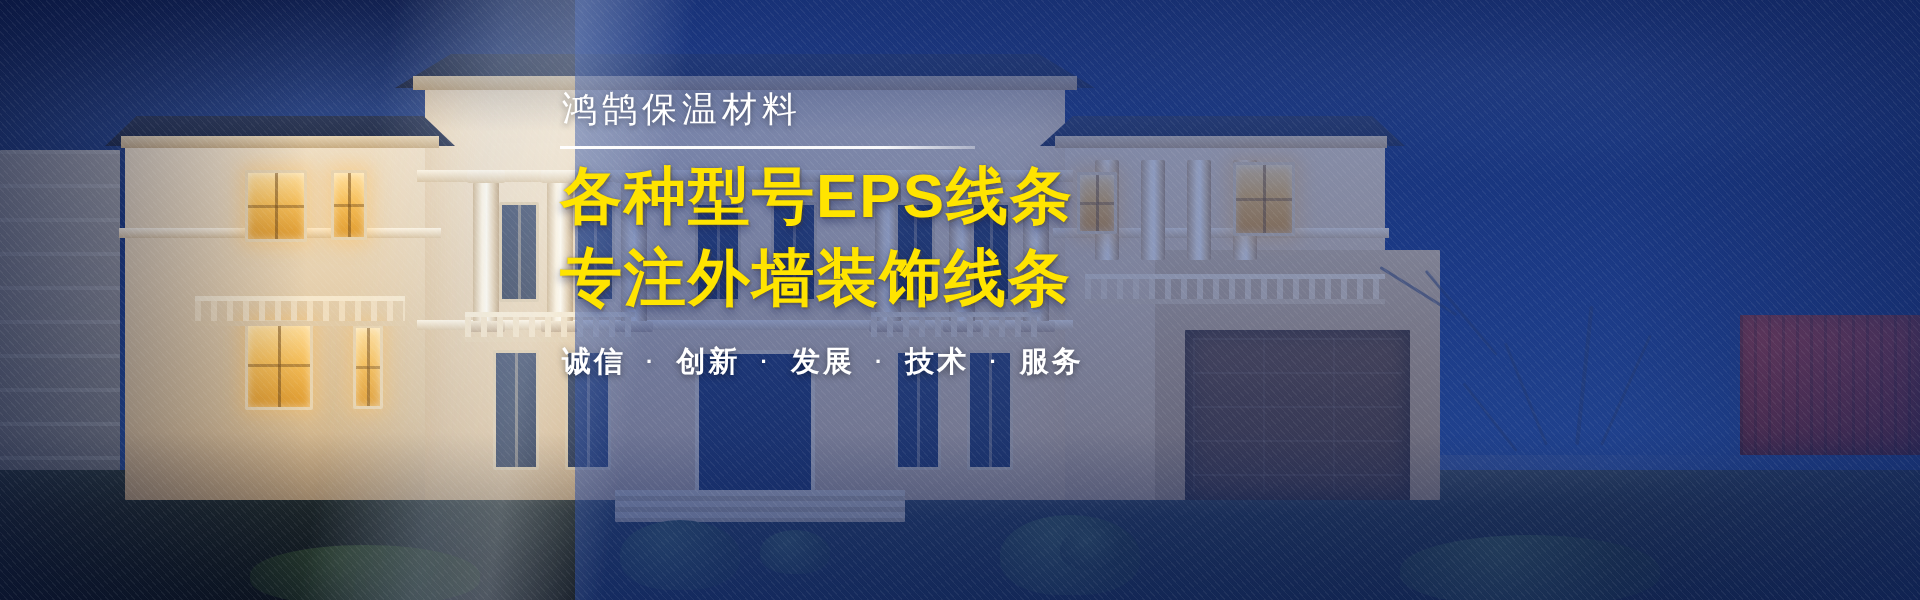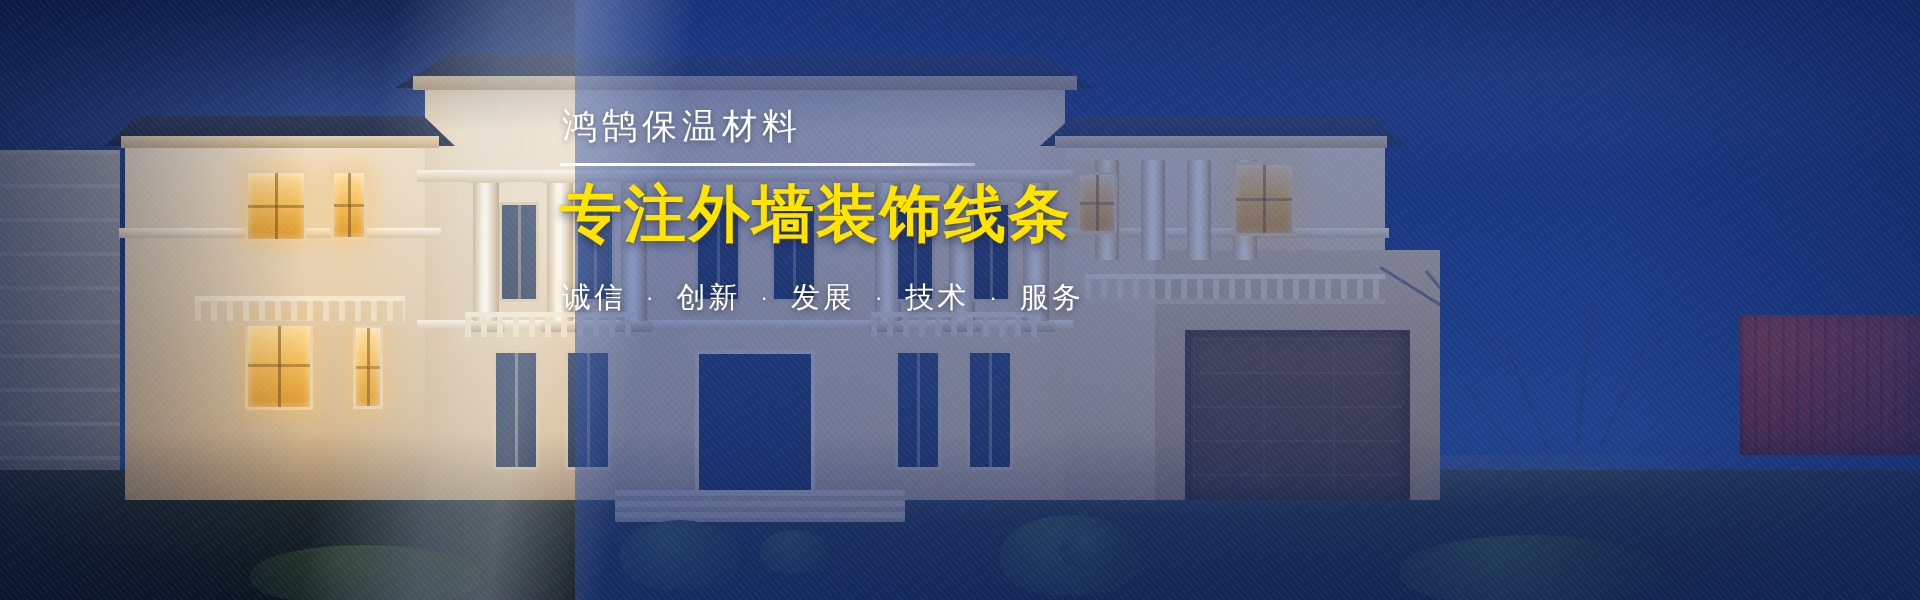--- a/index.html
+++ b/index.html
@@ -204,21 +204,21 @@
     background:linear-gradient(90deg, rgba(255,255,255,0.0) 0%, rgba(214,232,255,0.26) 38%, rgba(235,245,255,0.30) 62%, rgba(255,255,255,0.0) 100%);
     filter:blur(1px);
   }
   
   .hatch{
     background:repeating-linear-gradient(48deg, rgba(255,255,255,0.055) 0 1px, rgba(0,0,0,0) 1px 5px);
   }
 
   
   .copy{
-    position:absolute;left:560px;top:105px;width:740px;
+    position:absolute;left:560px;top:88px;width:740px;
     z-index:40;text-align:left;
   }
   .brand{
     color:#ffffff;font-size:35px;font-weight:400;letter-spacing:5px;
     line-height:1.2;margin:0 0 16px 2px;
     text-shadow:0 2px 6px rgba(0,0,0,0.40);
   }
   .rule{
     height:3px;width:415px;margin:0 0 14px 0;
     background:linear-gradient(90deg, rgba(255,255,255,0.98) 0%, rgba(255,255,255,0.95) 78%, rgba(255,255,255,0.35) 100%);
@@ -226,21 +226,21 @@
   .headline{
     color:#ffe400;font-size:62px;font-weight:bold;letter-spacing:2px;
     line-height:1.08;margin:0;white-space:nowrap;
     text-shadow:
       0 0 2px rgba(60,40,0,0.35),
       0 4px 10px rgba(20,30,80,0.55),
       2px 2px 0 rgba(120,90,0,0.18);
   }
   .headline.second{margin-top:15px;}
   .tagline{
-    color:#ffffff;font-size:29px;font-weight:400;letter-spacing:3px;
+    color:#ffffff;font-size:29px;font-weight:700;letter-spacing:3px;
     margin:30px 0 0 2px;white-space:nowrap;
     text-shadow:0 2px 7px rgba(0,0,0,0.45);
   }
   .tagline .dot{padding:0 9px;font-size:22px;vertical-align:2px;}
 </style>
 </head>
 <body>
 
 <div id="banner">
 
@@ -335,20 +335,21 @@
   <div class="layer vignette"></div>
   <div class="layer blue-panel"></div>
   <div class="layer beam"></div>
   <div class="layer hatch"></div>
 
   <div class="copy">
     <div class="brand">鸿鹄保温材料</div>
 
     <div class="rule"></div>
 
+    <div class="headline">各种型号EPS线条</div>
 
     <div class="headline second">专注外墙装饰线条</div>
 
     <div class="tagline">
       <span>诚信</span>
       <span class="dot">·</span>
       <span>创新</span>
       <span class="dot">·</span>
       <span>发展</span>
       <span class="dot">·</span>

